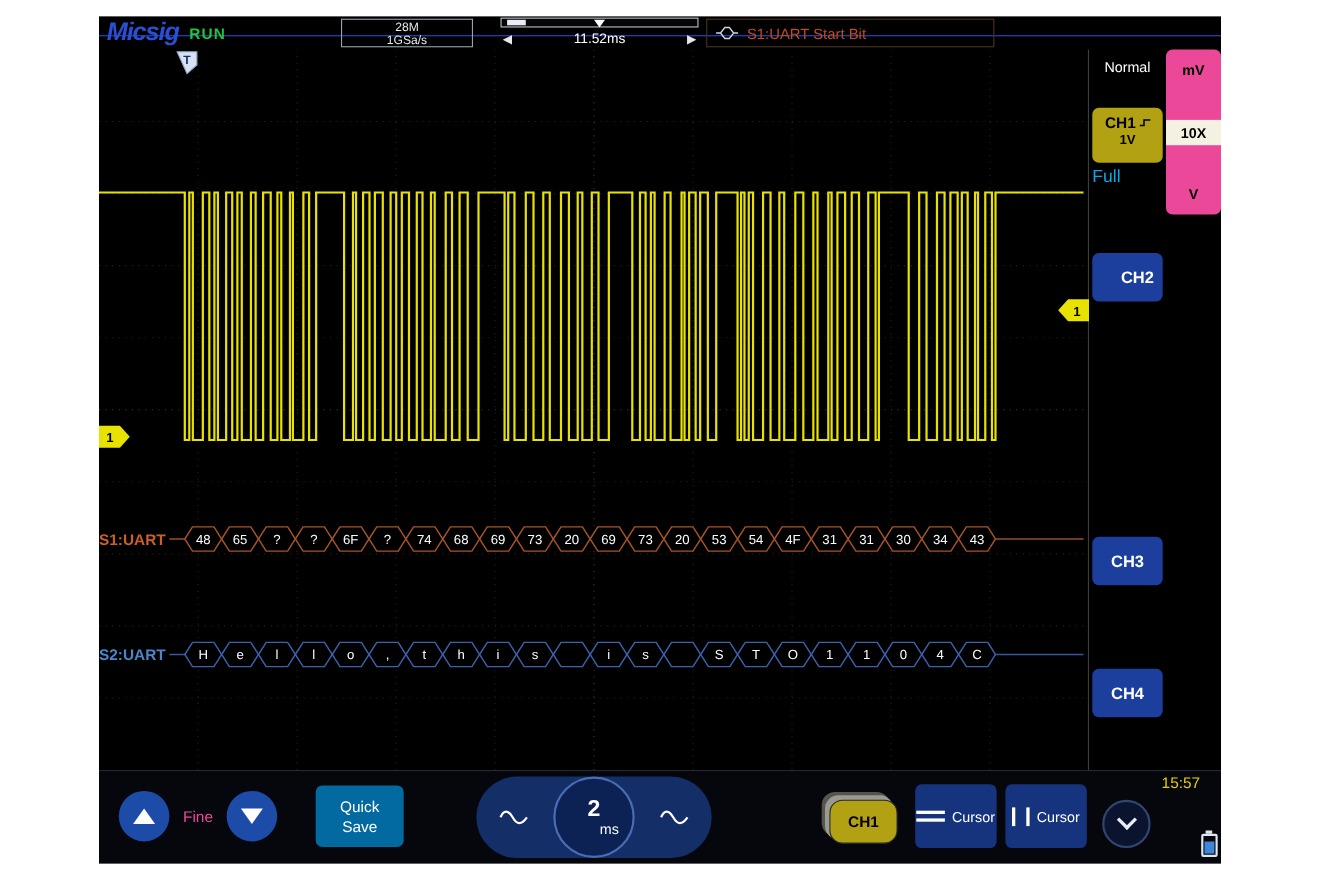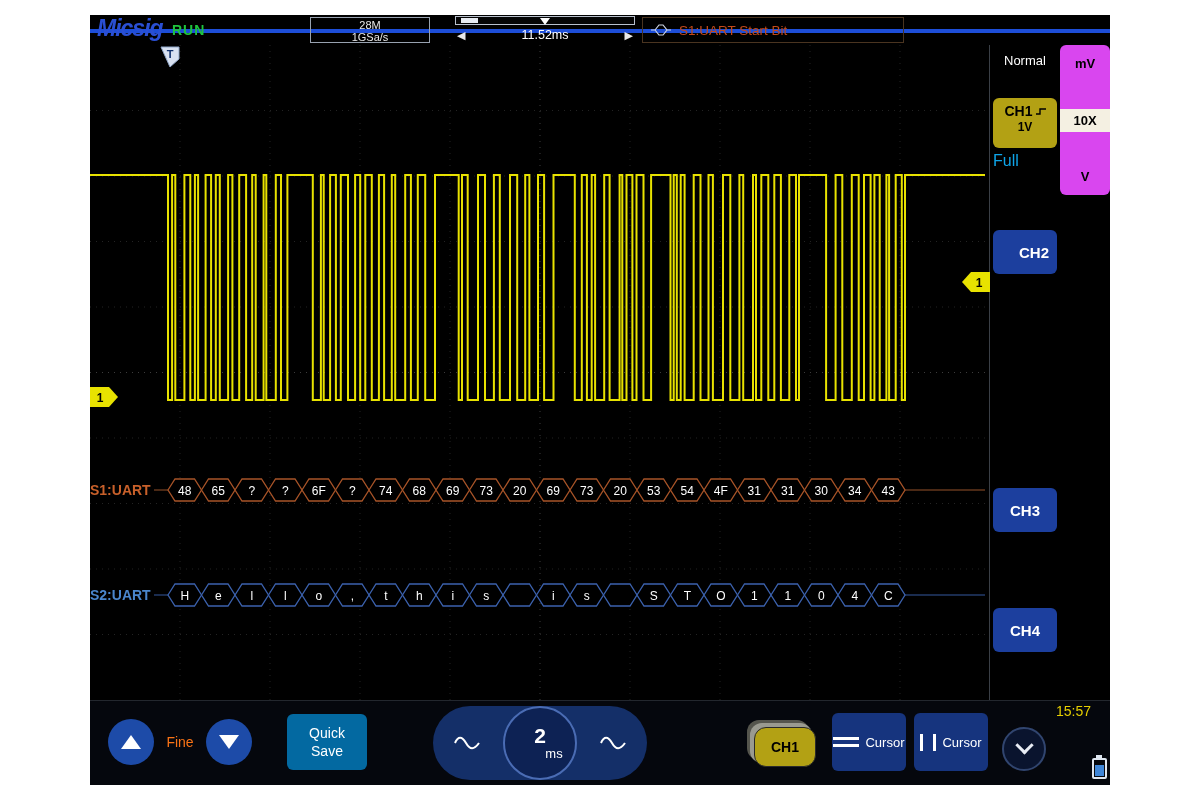--- a/index.html
+++ b/index.html
@@ -1,21 +1,21 @@
 <!DOCTYPE html>
 <html><head>
 <meta charset="utf-8">
 <style>
   *{margin:0;padding:0;box-sizing:border-box;font-family:"Liberation Sans",sans-serif;}
   html,body{width:1200px;height:800px;background:#ffffff;overflow:hidden;}
   .page{position:relative;width:1200px;height:800px;background:#ffffff;}
   .scope{position:absolute;left:90px;top:15px;width:1020px;height:770px;background:#000;overflow:hidden;}
 
   
-  .topbar{position:absolute;left:0;top:0;width:1020px;height:18px;background:#000;border-bottom:4px solid #1d4ed8;}
+  .topbar{position:absolute;left:0;top:0;width:1020px;height:18px;background:#000;border-bottom:1px solid #1d4ed8;}
   .logo{position:absolute;left:7px;top:0px;font-style:italic;font-weight:bold;font-size:23px;color:#2a4fd4;letter-spacing:-1px;}
   .run{position:absolute;left:82px;top:7px;color:#1fc43e;font-weight:bold;font-size:14px;letter-spacing:1px;}
   .membox{position:absolute;left:220px;top:2px;width:120px;height:26px;border:1px solid #98a2b0;color:#e8e8e8;font-size:11px;text-align:center;}
   .membox .mem{line-height:12px;padding-top:1px;}
   .membox .rate{line-height:12px;}
   .timewidget{position:absolute;left:365px;top:0;width:180px;height:30px;}
   .track{position:absolute;left:0;top:1px;width:180px;height:9px;border:1px solid #b8c0cc;background:#050505;}
   .slider{position:absolute;left:5px;top:1px;width:17px;height:5px;background:#e8ecf2;}
   .trigpos{position:absolute;left:84px;top:1px;width:0;height:0;border-left:5px solid transparent;border-right:5px solid transparent;border-top:7px solid #fff;}
   .timerow{position:absolute;left:0;top:11px;width:180px;height:18px;display:flex;align-items:center;justify-content:space-between;color:#fff;}
@@ -29,32 +29,32 @@
   #wave-svg{position:absolute;left:0;top:0;}
   #wave-svg text{font-family:"Liberation Sans",sans-serif;}
 
   
   .sidebar{position:absolute;left:900px;top:30px;width:120px;height:655px;background:#000;}
   .acqmode{position:absolute;left:14px;top:8px;color:#fff;font-size:13px;}
   .ch1btn{position:absolute;left:3px;top:53px;width:64px;height:50px;background:#b3a114;border-radius:6px;color:#000;text-align:center;padding-top:5px;cursor:pointer;}
   .ch1row{display:flex;align-items:center;justify-content:center;gap:3px;font-size:14px;font-weight:bold;line-height:16px;}
   .ch1scale{font-size:12px;font-weight:bold;line-height:16px;}
   .full{position:absolute;left:3px;top:107px;width:64px;text-align:left;color:#0ea5e9;font-size:16px;}
-  .unitpanel{position:absolute;left:70px;top:0;width:50px;height:150px;background:#d946ef;border-radius:6px;display:flex;flex-direction:column;align-items:center;justify-content:space-between;padding:11px 0;color:#000;font-weight:bold;font-size:13px;}
+  .unitpanel{position:absolute;left:70px;top:0;width:50px;height:150px;background:#ec4899;border-radius:6px;display:flex;flex-direction:column;align-items:center;justify-content:space-between;padding:11px 0;color:#000;font-weight:bold;font-size:13px;}
   .u-mid{background:#f4f0e2;width:100%;text-align:center;padding:4px 0;}
   .chbtn{position:absolute;left:3px;width:64px;height:44px;background:#1c3f9e;border-radius:6px;color:#fff;font-weight:bold;font-size:15px;display:flex;align-items:center;justify-content:center;cursor:pointer;}
   .ch2{top:185px;padding-left:18px;} .ch3{top:443px;} .ch4{top:563px;}
 
   
   .bottombar{position:absolute;left:0;top:685px;width:1020px;height:85px;background:#05070d;border-top:1px solid #23272e;}
   .circbtn{position:absolute;width:46px;height:46px;border-radius:50%;background:#1d4ba8;display:flex;align-items:center;justify-content:center;cursor:pointer;}
   .circbtn.up{left:18px;top:18px;} .circbtn.down{left:116px;top:18px;}
   .tri-up{width:0;height:0;border-left:10px solid transparent;border-right:10px solid transparent;border-bottom:14px solid #fff;}
   .tri-down{width:0;height:0;border-left:10px solid transparent;border-right:10px solid transparent;border-top:14px solid #fff;}
-  .fine{position:absolute;left:66px;top:18px;width:48px;height:46px;display:flex;align-items:center;justify-content:center;color:#f97316;font-size:14px;}
+  .fine{position:absolute;left:66px;top:18px;width:48px;height:46px;display:flex;align-items:center;justify-content:center;color:#ec4899;font-size:14px;}
   .quicksave{position:absolute;left:197px;top:13px;width:80px;height:56px;background:#0369a1;border-radius:6px;color:#fff;font-size:14px;display:flex;align-items:center;justify-content:center;text-align:center;line-height:1.3;padding:0 14px;cursor:pointer;}
   .pill{position:absolute;left:343px;top:5px;width:214px;height:74px;background:#142f68;border-radius:37px;}
   .sine{position:absolute;top:50%;transform:translateY(-50%);}
   .sine.left{left:20px;} .sine.right{right:20px;}
   .tbcircle{position:absolute;left:70px;top:0;width:74px;height:74px;border-radius:50%;background:#0d2254;border:2px solid #4a6cb4;display:flex;flex-direction:column;align-items:center;justify-content:center;color:#fff;cursor:pointer;}
   .tbval{font-size:21px;font-weight:bold;line-height:20px;}
   .tbunit{font-size:13px;line-height:14px;margin-top:1px;margin-left:28px;}
   .chstack{position:absolute;left:664px;top:26px;width:62px;height:40px;background:#b3a114;border:1px solid #2a2a2a;border-radius:12px;color:#000;font-weight:bold;font-size:14px;display:flex;align-items:center;justify-content:center;cursor:pointer;box-shadow:-4px -4px 0 0 #9a9a90,-7px -7px 0 0 #55554d;}
   .cursorbtn{position:absolute;top:12px;width:74px;height:58px;background:#16347e;border-radius:6px;color:#fff;font-size:13px;display:flex;flex-direction:row;align-items:center;justify-content:center;gap:6px;cursor:pointer;}
   .c1{left:742px;} .c2{left:824px;}

